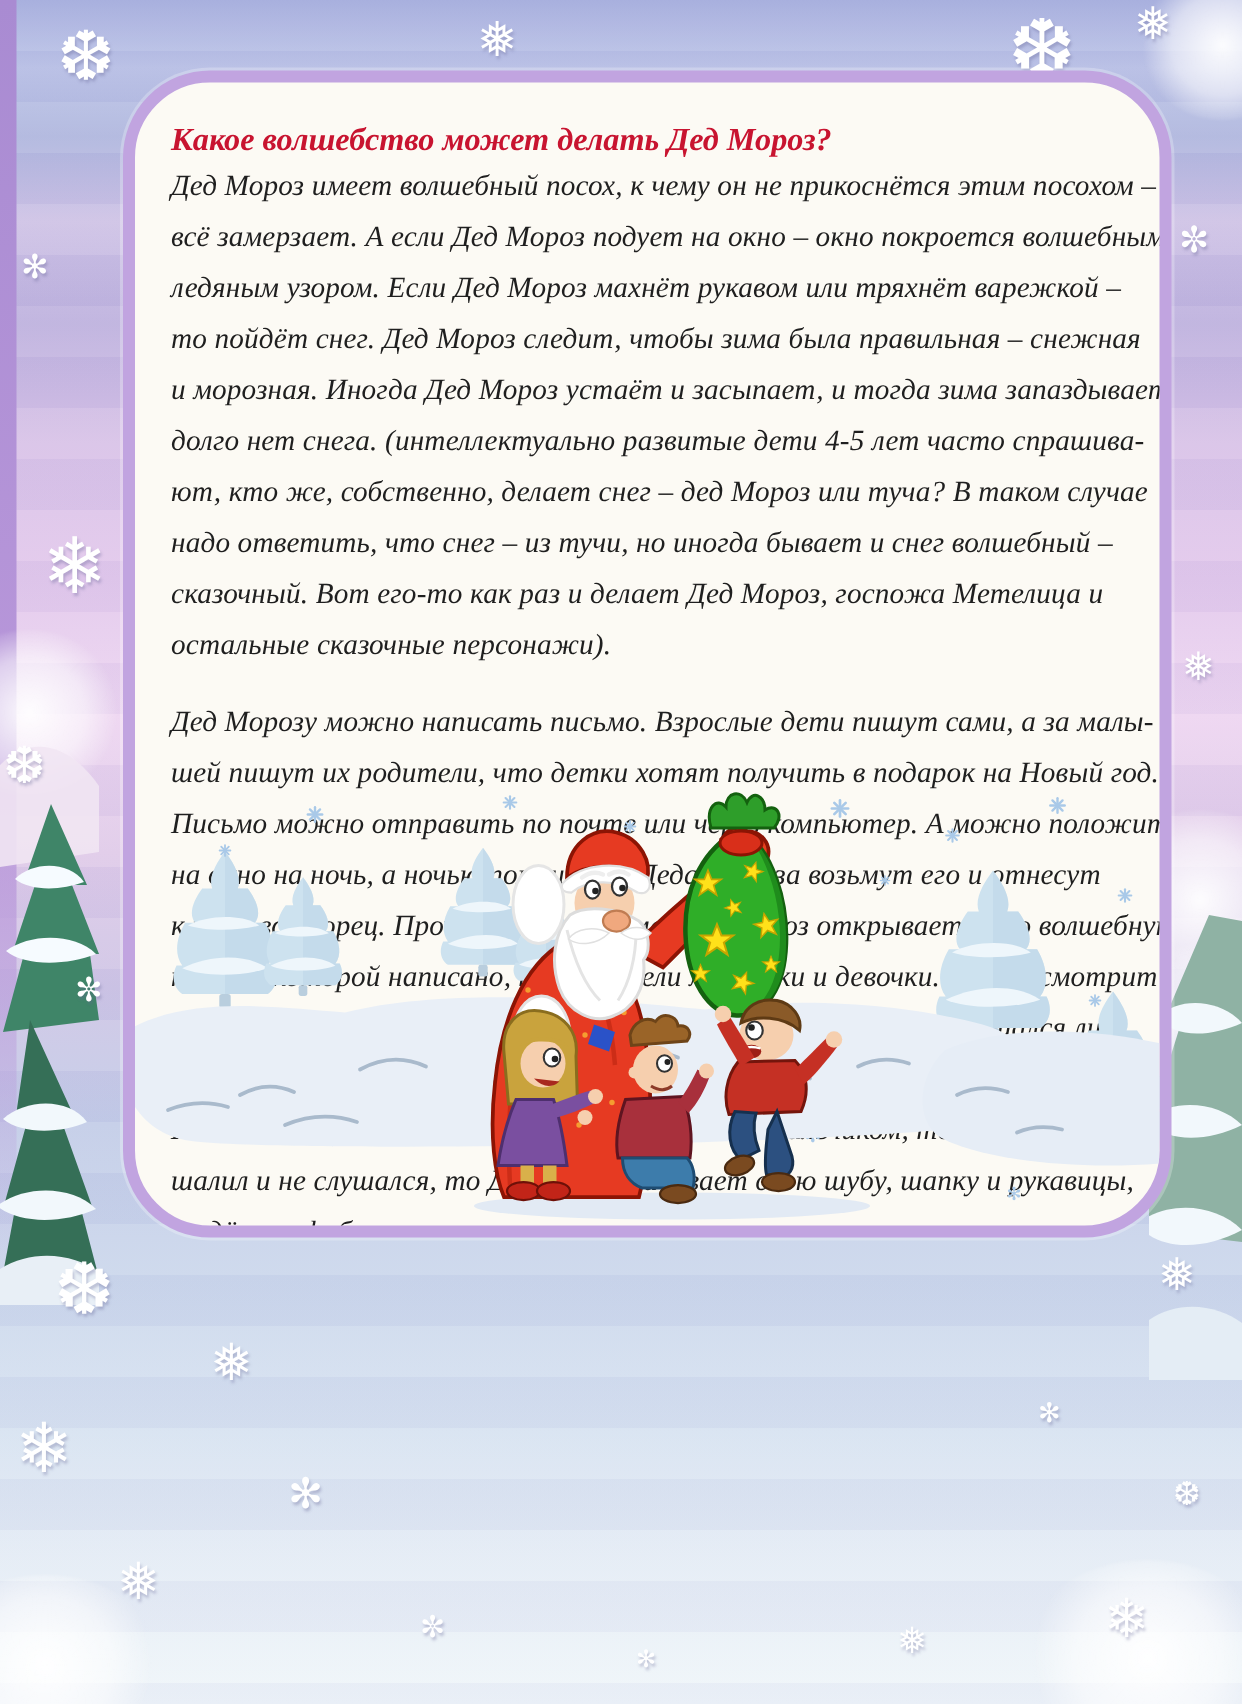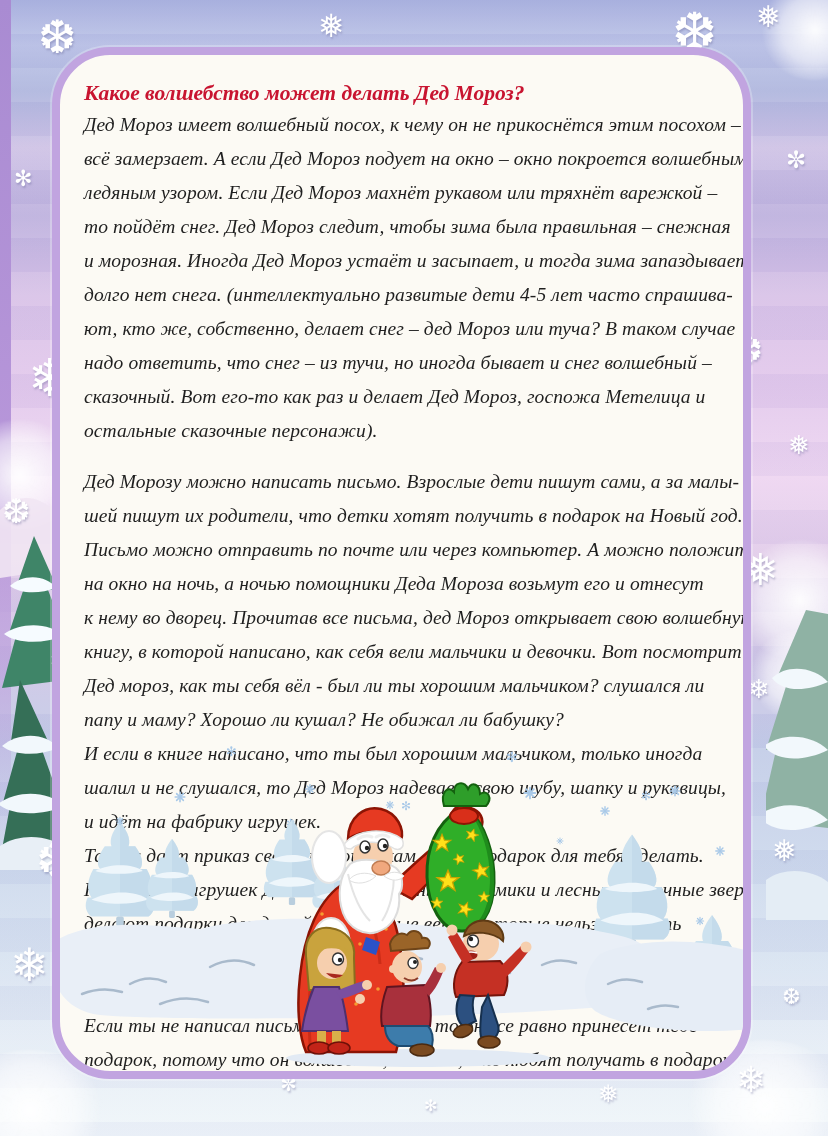--- a/index.html
+++ b/index.html
@@ -32,21 +32,21 @@
     filter:blur(1px);}
   
   .flake{position:absolute;color:#ffffff;font-family:"DejaVu Sans",sans-serif;
     text-shadow:1px 2px 2px rgba(100,100,150,0.35);line-height:1;user-select:none;}
   .blue-flake{position:absolute;color:#a9c9e8;font-family:"DejaVu Sans",sans-serif;
     line-height:1;user-select:none;}
   
   .strip{position:absolute;}
   
   .card{
-    position:absolute;left:52px;top:47px;width:699px;height:1032px;
+    position:absolute;left:82px;top:47px;width:699px;height:778px;
     box-sizing:border-box;border:8px solid #c1a4e0;border-radius:58px;
     background:#fcfaf4;overflow:hidden;
     box-shadow:0 0 0 2px rgba(255,255,255,0.25);
   }
   .content{
     position:absolute;left:24px;top:26px;right:8px;
     color:#1f1f1f;font-style:italic;
   }
   .section-heading{
     margin:0 0 3px 0;font-size:21.5px;line-height:24px;font-weight:bold;

